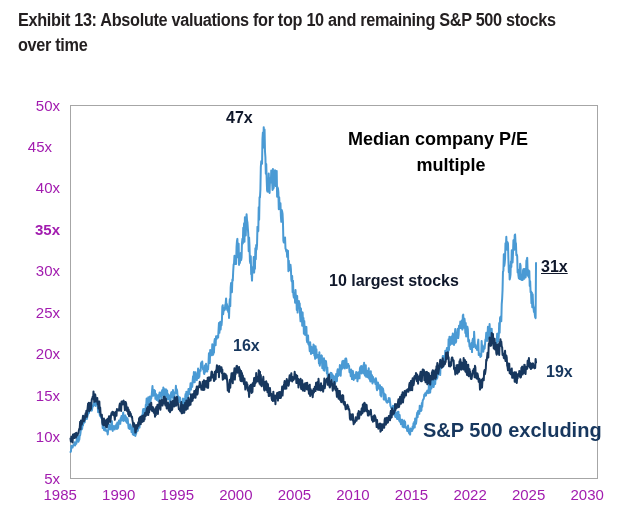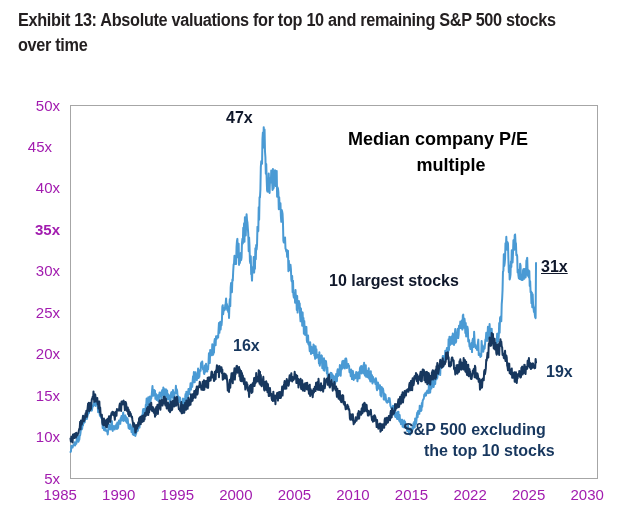--- a/index.html
+++ b/index.html
@@ -121,16 +121,15 @@
 
   <div class="annot annot-light" style="left:541px; top:257px; font-size:16px;text-decoration:underline;">31x</div>
 
   <div class="annot annot-dark" style="left:546px; top:345px; font-size:16px;margin-top:17px;">19x</div>
 
   <div class="annot annot-black" style="left:348px; top:126px; font-size:18px; line-height:26px; text-align:left; width:206px;">Median company P/E</div>
   <div class="annot annot-black" style="left:348px; top:152px; font-size:18px; line-height:26px; text-align:center; width:206px;">multiple</div>
 
   <div class="annot annot-light" style="left:329px; top:271px; font-size:16px;">10 largest stocks</div>
 
-  <div class="annot annot-dark" style="left:403px; top:420px; font-size:16px;">S&amp;P 500 excluding</div>
-  <div class="annot annot-dark" style="left:424px; top:441px; font-size:16px;">the top 10 stocks</div>
+  <div class="annot annot-dark" style="left:423px; top:420px; font-size:20px;">S&amp;P 500 excluding</div>
 
 </div>
 
 </body></html>

